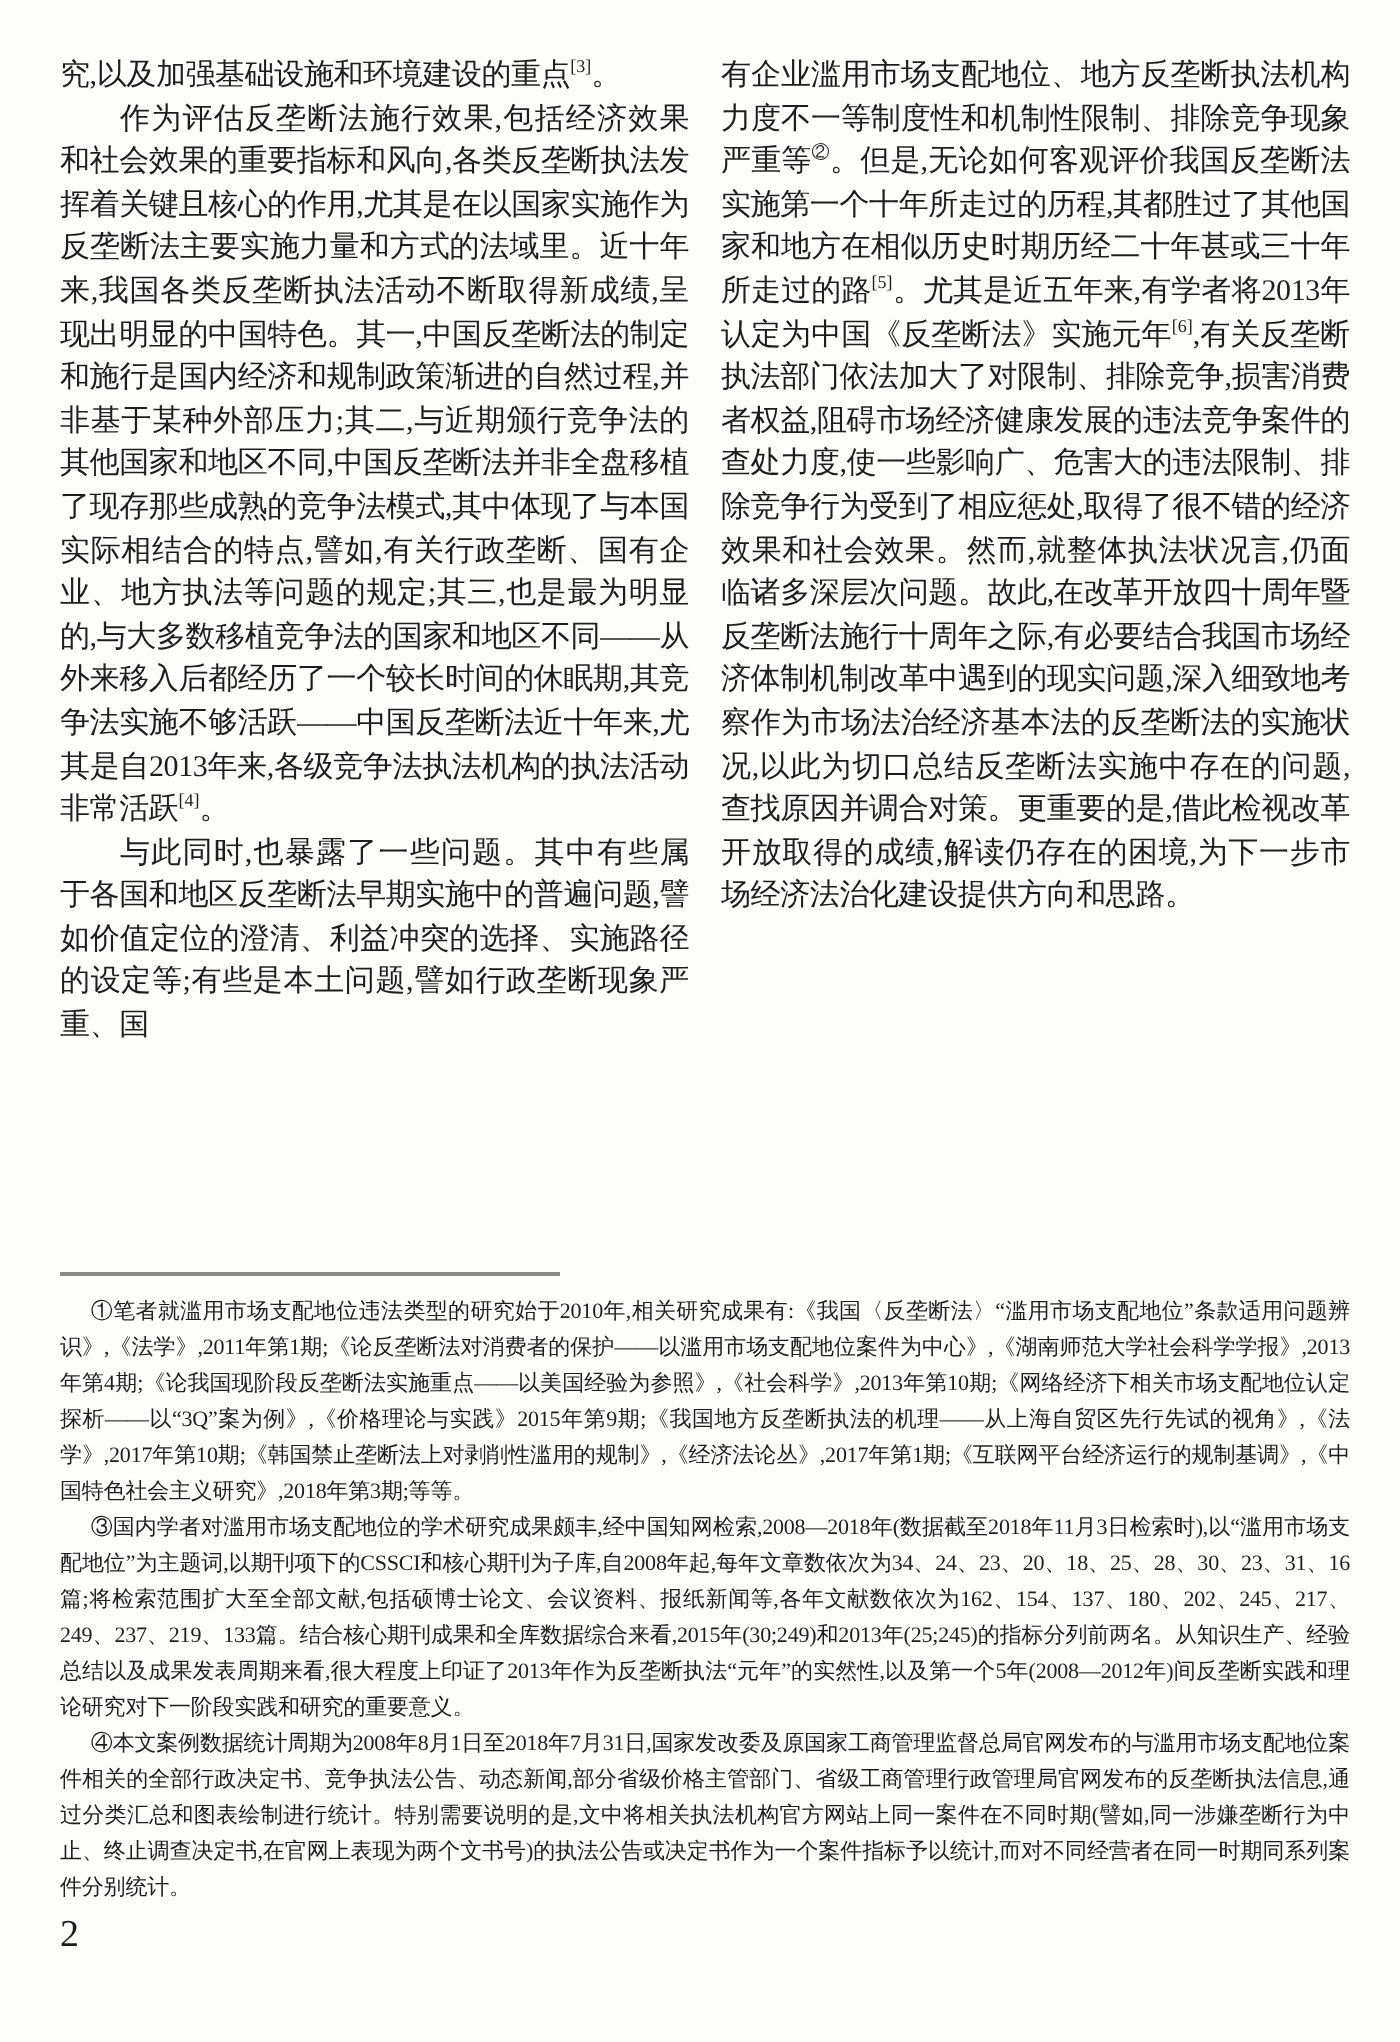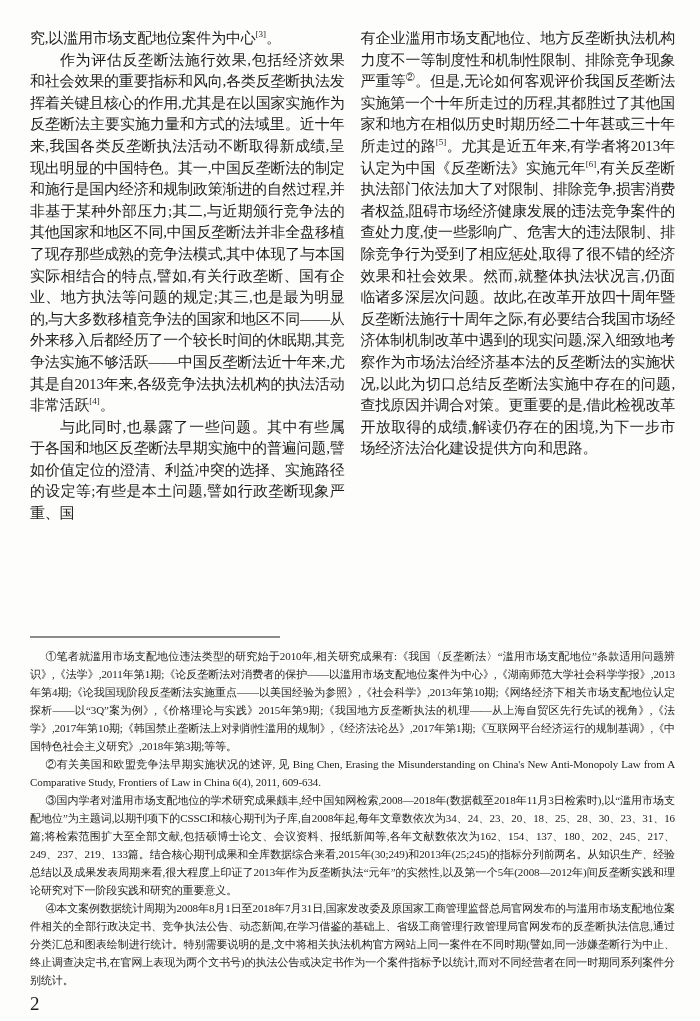--- a/index.html
+++ b/index.html
@@ -41,33 +41,32 @@
     font-size:19px; line-height:24px; margin-top:3px;
   }
 </style>
 </head>
 <body>
 
 <div class="page">
 
   <div class="main-columns">
     <div class="col">
-        <p class="para"><span>究,以滥用市场支配地位案件为中心</span><sup>[3]</sup><span>。</span></p>
+        <p class="para"><span>究,以及加强基础设施和环境建设的重点</span><sup>[3]</sup><span>。</span></p>
         <p class="para indent"><span>作为评估反垄断法施行效果,包括经济效果和社会效果的重要指标和风向,各类反垄断执法发挥着关键且核心的作用,尤其是在以国家实施作为反垄断法主要实施力量和方式的法域里。近十年来,我国各类反垄断执法活动不断取得新成绩,呈现出明显的中国特色。其一,中国反垄断法的制定和施行是国内经济和规制政策渐进的自然过程,并非基于某种外部压力;其二,与近期颁行竞争法的其他国家和地区不同,中国反垄断法并非全盘移植了现存那些成熟的竞争法模式,其中体现了与本国实际相结合的特点,譬如,有关行政垄断、国有企业、地方执法等问题的规定;其三,也是最为明显的,与大多数移植竞争法的国家和地区不同——从外来移入后都经历了一个较长时间的休眠期,其竞争法实施不够活跃——中国反垄断法近十年来,尤其是自2013年来,各级竞争法执法机构的执法活动非常活跃</span><sup>[4]</sup><span>。</span></p>
         <p class="para indent"><span>与此同时,也暴露了一些问题。其中有些属于各国和地区反垄断法早期实施中的普遍问题,譬如价值定位的澄清、利益冲突的选择、实施路径的设定等;有些是本土问题,譬如行政垄断现象严重、国</span></p>
       </div>
     <div class="col">
         <p class="para"><span>有企业滥用市场支配地位、地方反垄断执法机构力度不一等制度性和机制性限制、排除竞争现象严重等</span><sup>②</sup><span>。但是,无论如何客观评价我国反垄断法实施第一个十年所走过的历程,其都胜过了其他国家和地方在相似历史时期历经二十年甚或三十年所走过的路</span><sup>[5]</sup><span>。尤其是近五年来,有学者将2013年认定为中国《反垄断法》实施元年</span><sup>[6]</sup><span>,有关反垄断执法部门依法加大了对限制、排除竞争,损害消费者权益,阻碍市场经济健康发展的违法竞争案件的查处力度,使一些影响广、危害大的违法限制、排除竞争行为受到了相应惩处,取得了很不错的经济效果和社会效果。然而,就整体执法状况言,仍面临诸多深层次问题。故此,在改革开放四十周年暨反垄断法施行十周年之际,有必要结合我国市场经济体制机制改革中遇到的现实问题,深入细致地考察作为市场法治经济基本法的反垄断法的实施状况,以此为切口总结反垄断法实施中存在的问题,查找原因并调合对策。更重要的是,借此检视改革开放取得的成绩,解读仍存在的困境,为下一步市场经济法治化建设提供方向和思路。</span></p>
       </div>
   </div>
 
   <div class="footnote-sep"></div>
 
   <div class="footnotes">
       <p class="footnote"><span class="fn-marker">①</span><span>笔者就滥用市场支配地位违法类型的研究始于2010年,相关研究成果有:《我国〈反垄断法〉“滥用市场支配地位”条款适用问题辨识》,《法学》,2011年第1期;《论反垄断法对消费者的保护——以滥用市场支配地位案件为中心》,《湖南师范大学社会科学学报》,2013年第4期;《论我国现阶段反垄断法实施重点——以美国经验为参照》,《社会科学》,2013年第10期;《网络经济下相关市场支配地位认定探析——以“3Q”案为例》,《价格理论与实践》2015年第9期;《我国地方反垄断执法的机理——从上海自贸区先行先试的视角》,《法学》,2017年第10期;《韩国禁止垄断法上对剥削性滥用的规制》,《经济法论丛》,2017年第1期;《互联网平台经济运行的规制基调》,《中国特色社会主义研究》,2018年第3期;等等。</span></p>
-      <p class="footnote"><span class="fn-marker">②</span><span>有关美国和欧盟竞争法早期实施状况的述评, 见 Bing Chen, Erasing the Misunderstanding on China's New Anti-Monopoly Law from A Comparative Study, Frontiers of Law in China 6(4), 2011, 609-634.</span></p>
       <p class="footnote"><span class="fn-marker">③</span><span>国内学者对滥用市场支配地位的学术研究成果颇丰,经中国知网检索,2008—2018年(数据截至2018年11月3日检索时),以“滥用市场支配地位”为主题词,以期刊项下的CSSCI和核心期刊为子库,自2008年起,每年文章数依次为34、24、23、20、18、25、28、30、23、31、16篇;将检索范围扩大至全部文献,包括硕博士论文、会议资料、报纸新闻等,各年文献数依次为162、154、137、180、202、245、217、249、237、219、133篇。结合核心期刊成果和全库数据综合来看,2015年(30;249)和2013年(25;245)的指标分列前两名。从知识生产、经验总结以及成果发表周期来看,很大程度上印证了2013年作为反垄断执法“元年”的实然性,以及第一个5年(2008—2012年)间反垄断实践和理论研究对下一阶段实践和研究的重要意义。</span></p>
-      <p class="footnote"><span class="fn-marker">④</span><span>本文案例数据统计周期为2008年8月1日至2018年7月31日,国家发改委及原国家工商管理监督总局官网发布的与滥用市场支配地位案件相关的全部行政决定书、竞争执法公告、动态新闻,在学习借鉴的基础上、省级工商管理行政管理局官网发布的反垄断执法信息,通过分类汇总和图表绘制进行统计。特别需要说明的是,文中将相关执法机构官方网站上同一案件在不同时期(譬如,同一涉嫌垄断行为中止、终止调查决定书,在官网上表现为两个文书号)的执法公告或决定书作为一个案件指标予以统计,而对不同经营者在同一时期同系列案件分别统计。</span></p>
+      <p class="footnote"><span class="fn-marker">④</span><span>本文案例数据统计周期为2008年8月1日至2018年7月31日,国家发改委及原国家工商管理监督总局官网发布的与滥用市场支配地位案件相关的全部行政决定书、竞争执法公告、动态新闻,部分省级价格主管部门、省级工商管理行政管理局官网发布的反垄断执法信息,通过分类汇总和图表绘制进行统计。特别需要说明的是,文中将相关执法机构官方网站上同一案件在不同时期(譬如,同一涉嫌垄断行为中止、终止调查决定书,在官网上表现为两个文书号)的执法公告或决定书作为一个案件指标予以统计,而对不同经营者在同一时期同系列案件分别统计。</span></p>
     </div>
 
   <div class="page-number">2</div>
 
 </div>
 
 </body></html>

